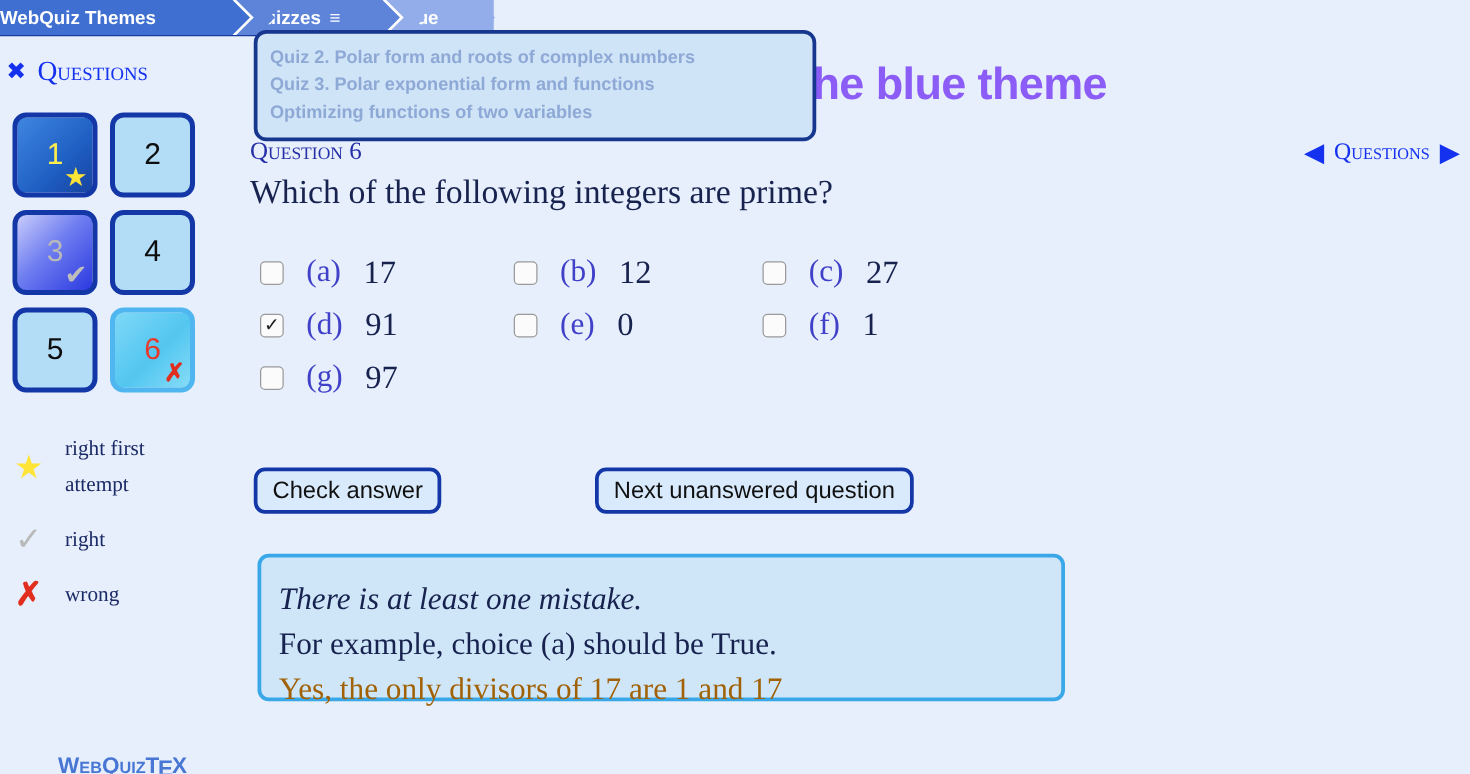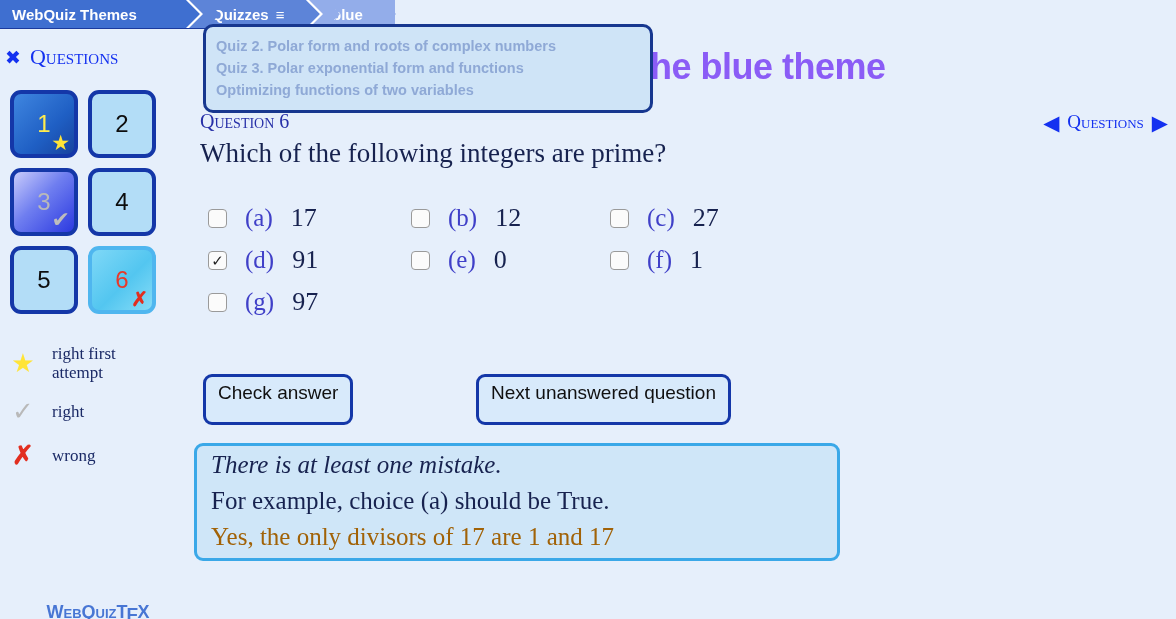--- a/index.html
+++ b/index.html
@@ -13,21 +13,20 @@
   #root { position: relative; width: 1176px; height: 619px; }
 
   
   .crumb-bar {
     position: absolute; top: 0; left: 0; width: 1176px; height: 28px;
   }
   .crumb {
     position: absolute; top: 0; height: 28px;
     display: flex; align-items: center;
     color: #ffffff; font-weight: bold; font-size: 15px;
-    padding-left: 12px;
     white-space: nowrap;
   }
   .crumb .lbl { position: relative; z-index: 3; }
   .crumb-bg {
     position: absolute; top: 0; left: 0; height: 28px; z-index: 1;
   }
   .c1 { left: 0; width: 200px; }
   .c1 .crumb-bg { width: 200px; background: #3f6fd0; }
   .c2 { left: 200px; width: 120px; }
   .c2 .crumb-bg { width: 120px; background: #5d84d8;
@@ -134,21 +133,21 @@
     margin-bottom: 14px; min-height: 30px;
   }
   .legend-ico {
     width: 30px; text-align: center; font-size: 26px; line-height: 1;
   }
   .legend-ico.star { color: #ffe438; }
   .legend-ico.tick { color: #b9b9b9; }
   .legend-ico.cross { color: #e22e1f; font-weight: bold; }
   .legend-lbl {
     font-family: "Liberation Serif", serif;
-    font-size: 17px; color: #1b2a66; line-height: 19px;
+    font-size: 17px; color: #1b2a66; line-height: 29px;
   }
 
   .footer {
     position: absolute; left: 0; top: 562px; width: 196px;
     text-align: center;
     color: #4876d4; font-weight: bold; font-size: 16px; line-height: 20px;
   }
   .brand .tex-e {
     display: inline-block; transform: translateY(3px); margin: 0 -1px;
   }
@@ -189,34 +188,34 @@
   .opt-value {
     font-family: "Liberation Serif", serif;
     font-size: 26px; color: #17224f; margin-left: 18px;
   }
 
   .act-btn {
     position: absolute;
     border: 3px solid #1437a8; border-radius: 9px;
     background: #d8eafb;
     color: #101010; font-size: 19px;
-    padding: 5px 12px 18px 12px;
+    padding: 5px 12px 4px 12px;
     cursor: pointer;
     font-family: "Liberation Sans", sans-serif;
   }
   #check-answer-button { left: 203px; top: 374px; }
   #next-question-button { left: 476px; top: 374px; }
 
   .feedback {
-    position: absolute; left: 194px; top: 443px;
+    position: absolute; left: 206px; top: 443px;
     width: 646px; height: 118px;
     background: #cfe6f8;
     border: 3px solid #3aa8e8;
     border-radius: 9px;
-    padding: 1px 14px;
+    padding: 16px 14px;
   }
   .fb-line {
     font-family: "Liberation Serif", serif;
     font-size: 25px; line-height: 36px; color: #17224f;
   }
   .fb-line.i { font-style: italic; }
   .fb-line.purple { color: #a16207; }
 </style>
 </head>
 <body>

